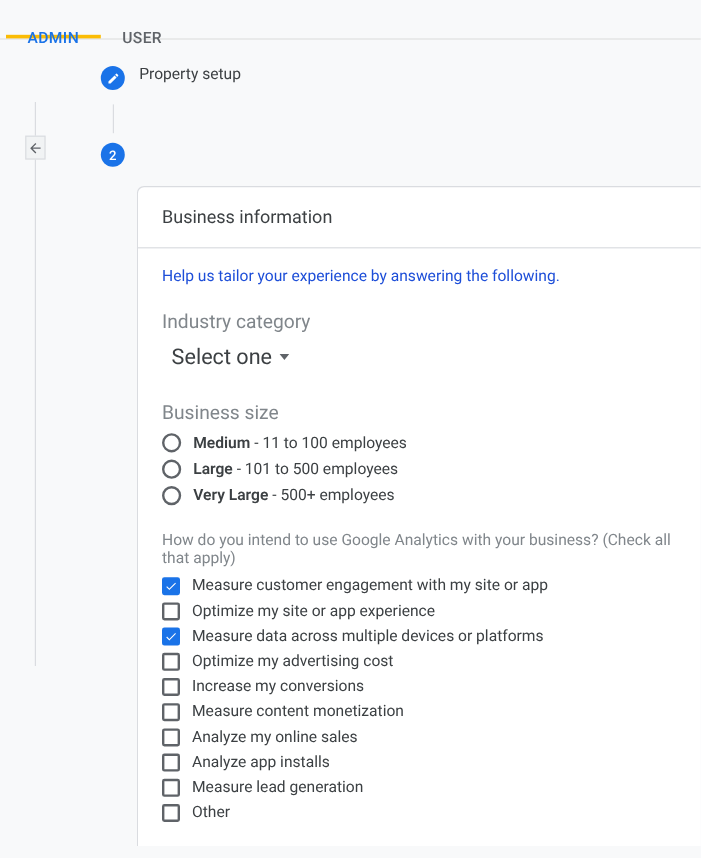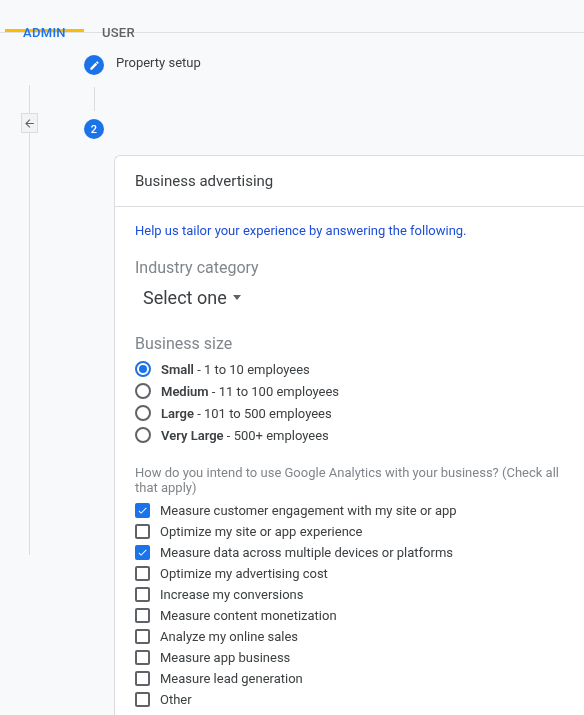--- a/index.html
+++ b/index.html
@@ -221,37 +221,33 @@
     </div>
     <div class="step-label">Property setup</div>
   </div>
   <div class="step-connector"></div>
 
   <div class="step">
     <div class="step-circle">2</div>
   </div>
 
   <div class="card">
-    <div class="card-header">Business advertising</div>
+    <div class="card-header">Business information</div>
     <div class="card-body">
       <div class="help-text">Help us tailor your experience by answering the following.</div>
 
       <div class="field-label">Industry category</div>
       <div class="select-row">
         <span>Select one</span>
         <span class="caret"></span>
       </div>
 
       <div class="section-gap"></div>
       <div class="field-label">Business size</div>
       <div class="radio-list" id="size-list">
-          <div class="radio-item">
-            <div class="radio checked"></div>
-            <span><span class="opt-name">Small</span><span class="opt-desc"> - 1 to 10 employees</span></span>
-          </div>
           <div class="radio-item">
             <div class="radio"></div>
             <span><span class="opt-name">Medium</span><span class="opt-desc"> - 11 to 100 employees</span></span>
           </div>
           <div class="radio-item">
             <div class="radio"></div>
             <span><span class="opt-name">Large</span><span class="opt-desc"> - 101 to 500 employees</span></span>
           </div>
           <div class="radio-item">
             <div class="radio"></div>
@@ -292,21 +288,21 @@
           <div class="check-item">
             <div class="checkbox"></div>
             <span>Measure content monetization</span>
           </div>
           <div class="check-item">
             <div class="checkbox"></div>
             <span>Analyze my online sales</span>
           </div>
           <div class="check-item">
             <div class="checkbox"></div>
-            <span>Measure app business</span>
+            <span>Analyze app installs</span>
           </div>
           <div class="check-item">
             <div class="checkbox"></div>
             <span>Measure lead generation</span>
           </div>
           <div class="check-item">
             <div class="checkbox"></div>
             <span>Other</span>
           </div>
         </div>

